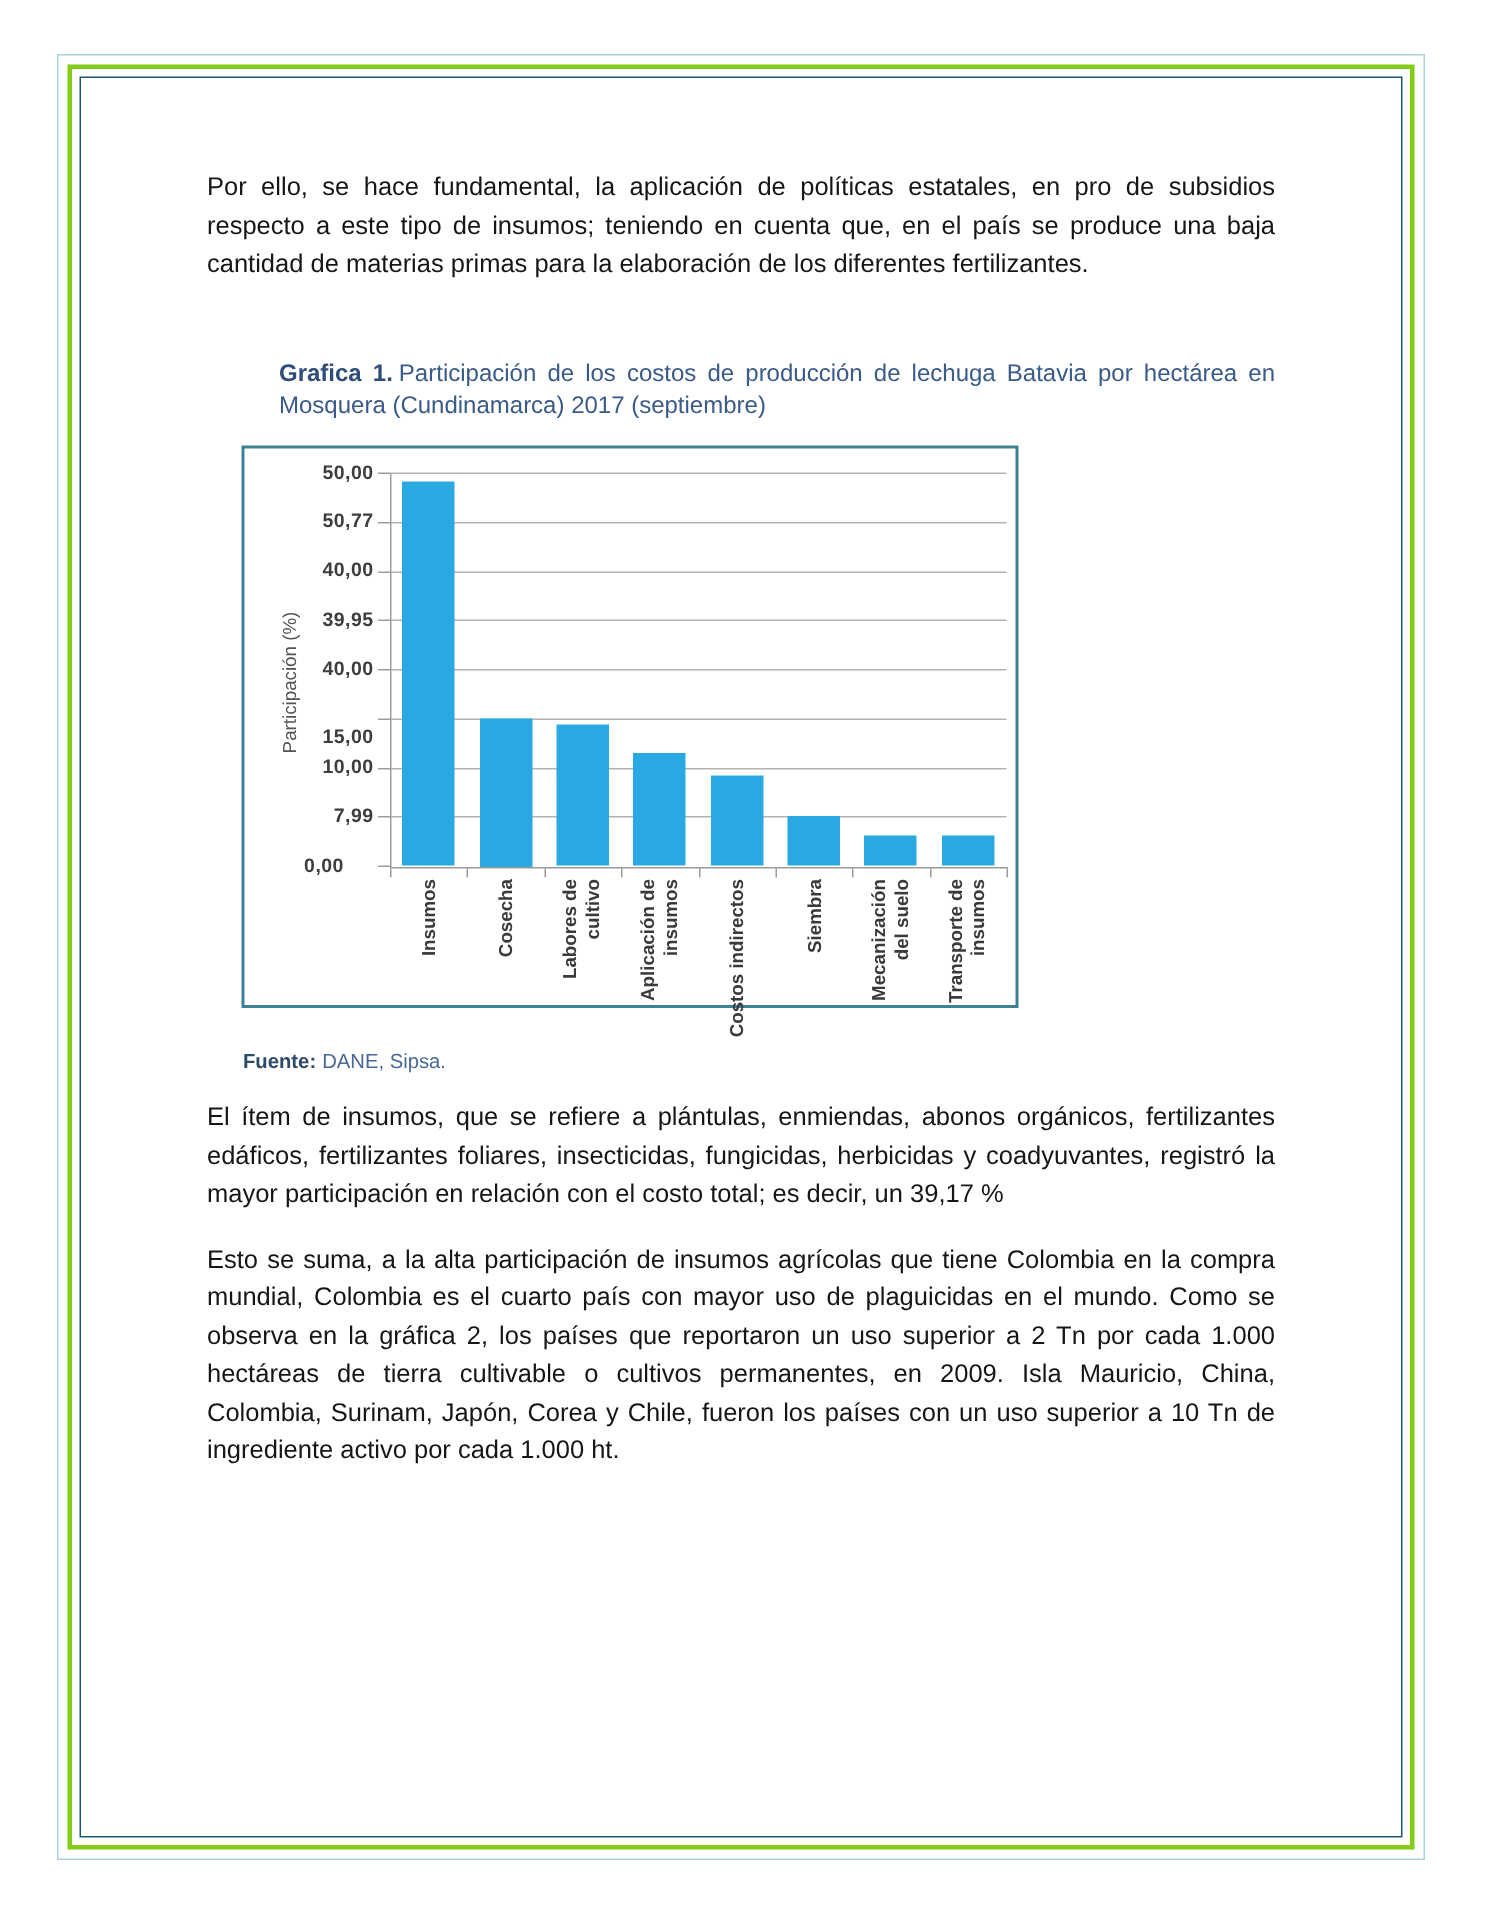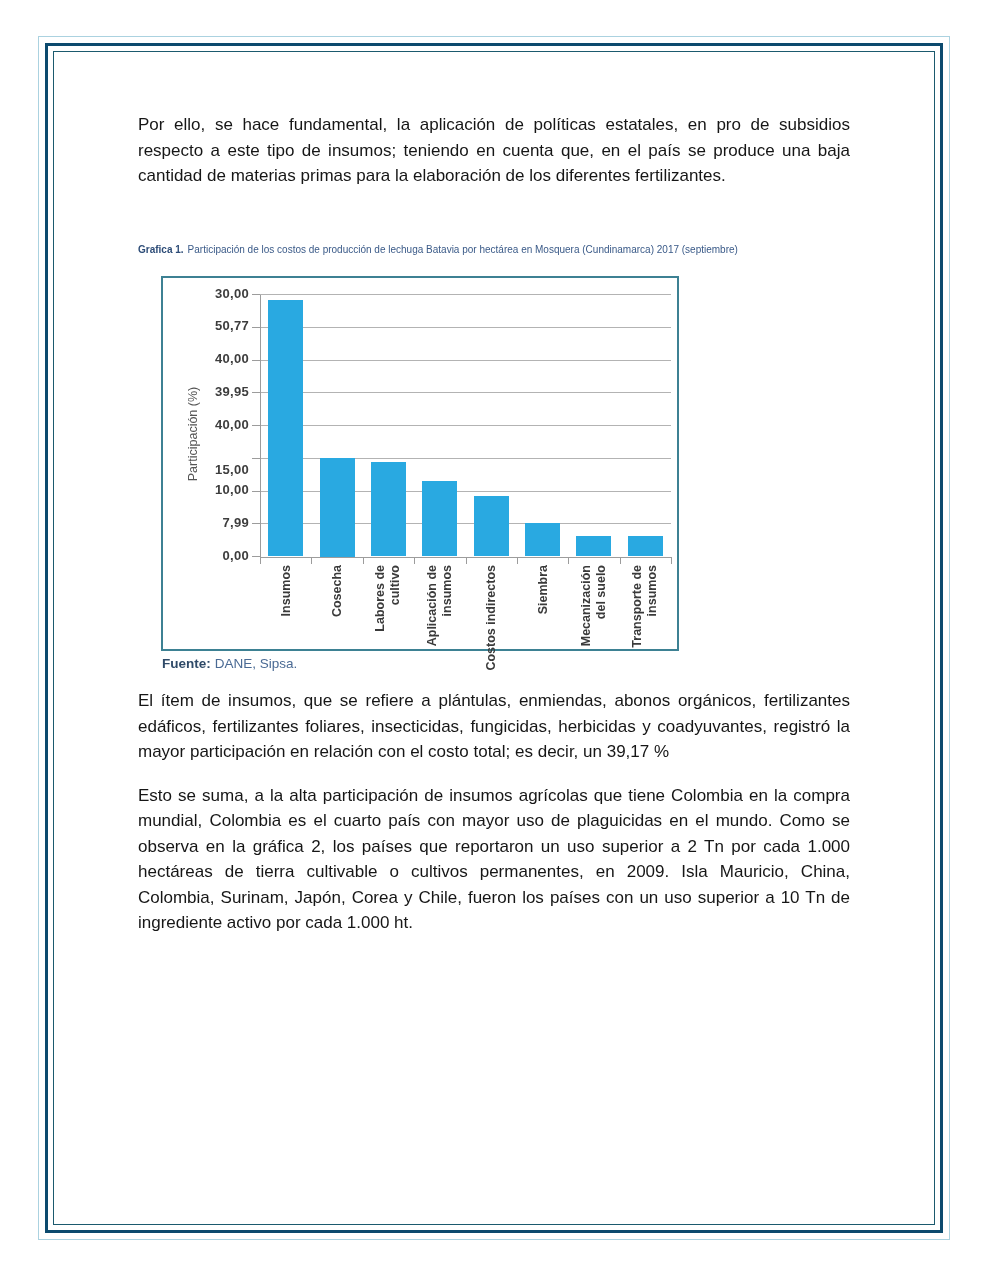--- a/index.html
+++ b/index.html
@@ -13,21 +13,21 @@
   }
   
   .frame-outer {
     position: absolute; left: 38px; top: 36px;
     width: 912px; height: 1204px;
     border: 1px solid #abd2e0;
     padding: 6px;
   }
   .frame-mid {
     width: 100%; height: 100%;
-    border: 3px solid #0c4a6e;
+    border: 3px solid #84cc16;
     padding: 5px;
   }
   .frame-inner {
     width: 100%; height: 100%;
     border: 1px solid #1b5a6e;
   }
   
   .content {
     padding: 60px 84px 0 84px;
     color: #161616;
@@ -37,28 +37,29 @@
     font-size: 17px;
     line-height: 25.5px;
     text-align: justify;
     color: #161616;
   }
   .p2 { margin-top: 21px; }
   .p3 { margin-top: 15px; }
   .p4 { margin-top: 18px; }
   .caption {
     margin-top: 50px;
-    font-size: 10px;
+    font-size: 16px;
     line-height: 21px;
     text-align: justify;
     color: #3a5a88;
+    margin-left: 48px;
   }
   .caption strong { color: #2e4d78; margin-right: 4px; }
   .source {
-    margin-top: 4px;
+    margin-top: 27px;
     margin-left: 24px;
     font-size: 13.5px;
     line-height: 18.5px;
     color: #4a6a94;
   }
   .source strong { color: #2f4a68; margin-right: 4px; }
   
   .chart-figure {
     position: relative;
     margin-top: 16px;
@@ -103,21 +104,21 @@
   <div class="frame-mid">
     <div class="frame-inner">
       <div class="content">
 
         <p class="body-text p1">Por ello, se hace fundamental, la aplicación de políticas estatales, en pro de subsidios respecto a este tipo de insumos; teniendo en cuenta que, en el país se produce una baja cantidad de materias primas para la elaboración de los diferentes fertilizantes.</p>
 
 
         <p class="caption"><strong>Grafica 1.</strong><span>Participación de los costos de producción de lechuga Batavia por hectárea en Mosquera (Cundinamarca) 2017 (septiembre)</span></p>
 
         <div class="chart-figure" id="chart">
-            <div class="ytick-label" style="left: 20px; top: 270px;">0,00</div>
+            <div class="ytick-label" style="left: 20px; top: 270px; text-align: center;">0,00</div>
             <div class="ytick-mark" style="left: 89px; top: 278.5px;"></div>
             <div class="gridline" style="left: 97px; top: 245.75px; width: 411px;"></div>
             <div class="ytick-label" style="left: 20px; top: 237.25px;">7,99</div>
             <div class="ytick-mark" style="left: 89px; top: 245.75px;"></div>
             <div class="gridline" style="left: 97px; top: 213px; width: 411px;"></div>
             <div class="ytick-label" style="left: 20px; top: 204.5px;">10,00</div>
             <div class="ytick-mark" style="left: 89px; top: 213px;"></div>
             <div class="gridline" style="left: 97px; top: 180.25px; width: 411px;"></div>
             <div class="ytick-label" style="left: 20px; top: 184px;">15,00</div>
             <div class="ytick-mark" style="left: 89px; top: 180.25px;"></div>
@@ -127,21 +128,21 @@
             <div class="gridline" style="left: 97px; top: 114.75px; width: 411px;"></div>
             <div class="ytick-label" style="left: 20px; top: 106.25px;">39,95</div>
             <div class="ytick-mark" style="left: 89px; top: 114.75px;"></div>
             <div class="gridline" style="left: 97px; top: 82px; width: 411px;"></div>
             <div class="ytick-label" style="left: 20px; top: 73.5px;">40,00</div>
             <div class="ytick-mark" style="left: 89px; top: 82px;"></div>
             <div class="gridline" style="left: 97px; top: 49.25px; width: 411px;"></div>
             <div class="ytick-label" style="left: 20px; top: 40.75px;">50,77</div>
             <div class="ytick-mark" style="left: 89px; top: 49.25px;"></div>
             <div class="gridline" style="left: 97px; top: 16.5px; width: 411px;"></div>
-            <div class="ytick-label" style="left: 20px; top: 8px;">30,00</div>
+            <div class="ytick-label" style="left: 20px; top: 8px;">50,00</div>
             <div class="ytick-mark" style="left: 89px; top: 16.5px;"></div>
             <div class="axis-v" style="left: 97px; top: 17px; height: 262px;"></div>
             <div class="axis-h" style="left: 97px; top: 279px; width: 412px;"></div>
             <div class="bar" style="left: 105.188px; top: 22.4365px; width: 35px; height: 256.563px; background: rgb(41, 169, 225);"></div>
             <div class="xlabel" style="left: 104.688px; top: 395px;">
               <span>Insumos</span>
             </div>
             <div class="bar" style="left: 156.562px; top: 180.75px; width: 35px; height: 98.25px; background: rgb(41, 169, 225);"></div>
             <div class="xlabel" style="left: 156.062px; top: 395px;">
               <span>Cosecha</span>

